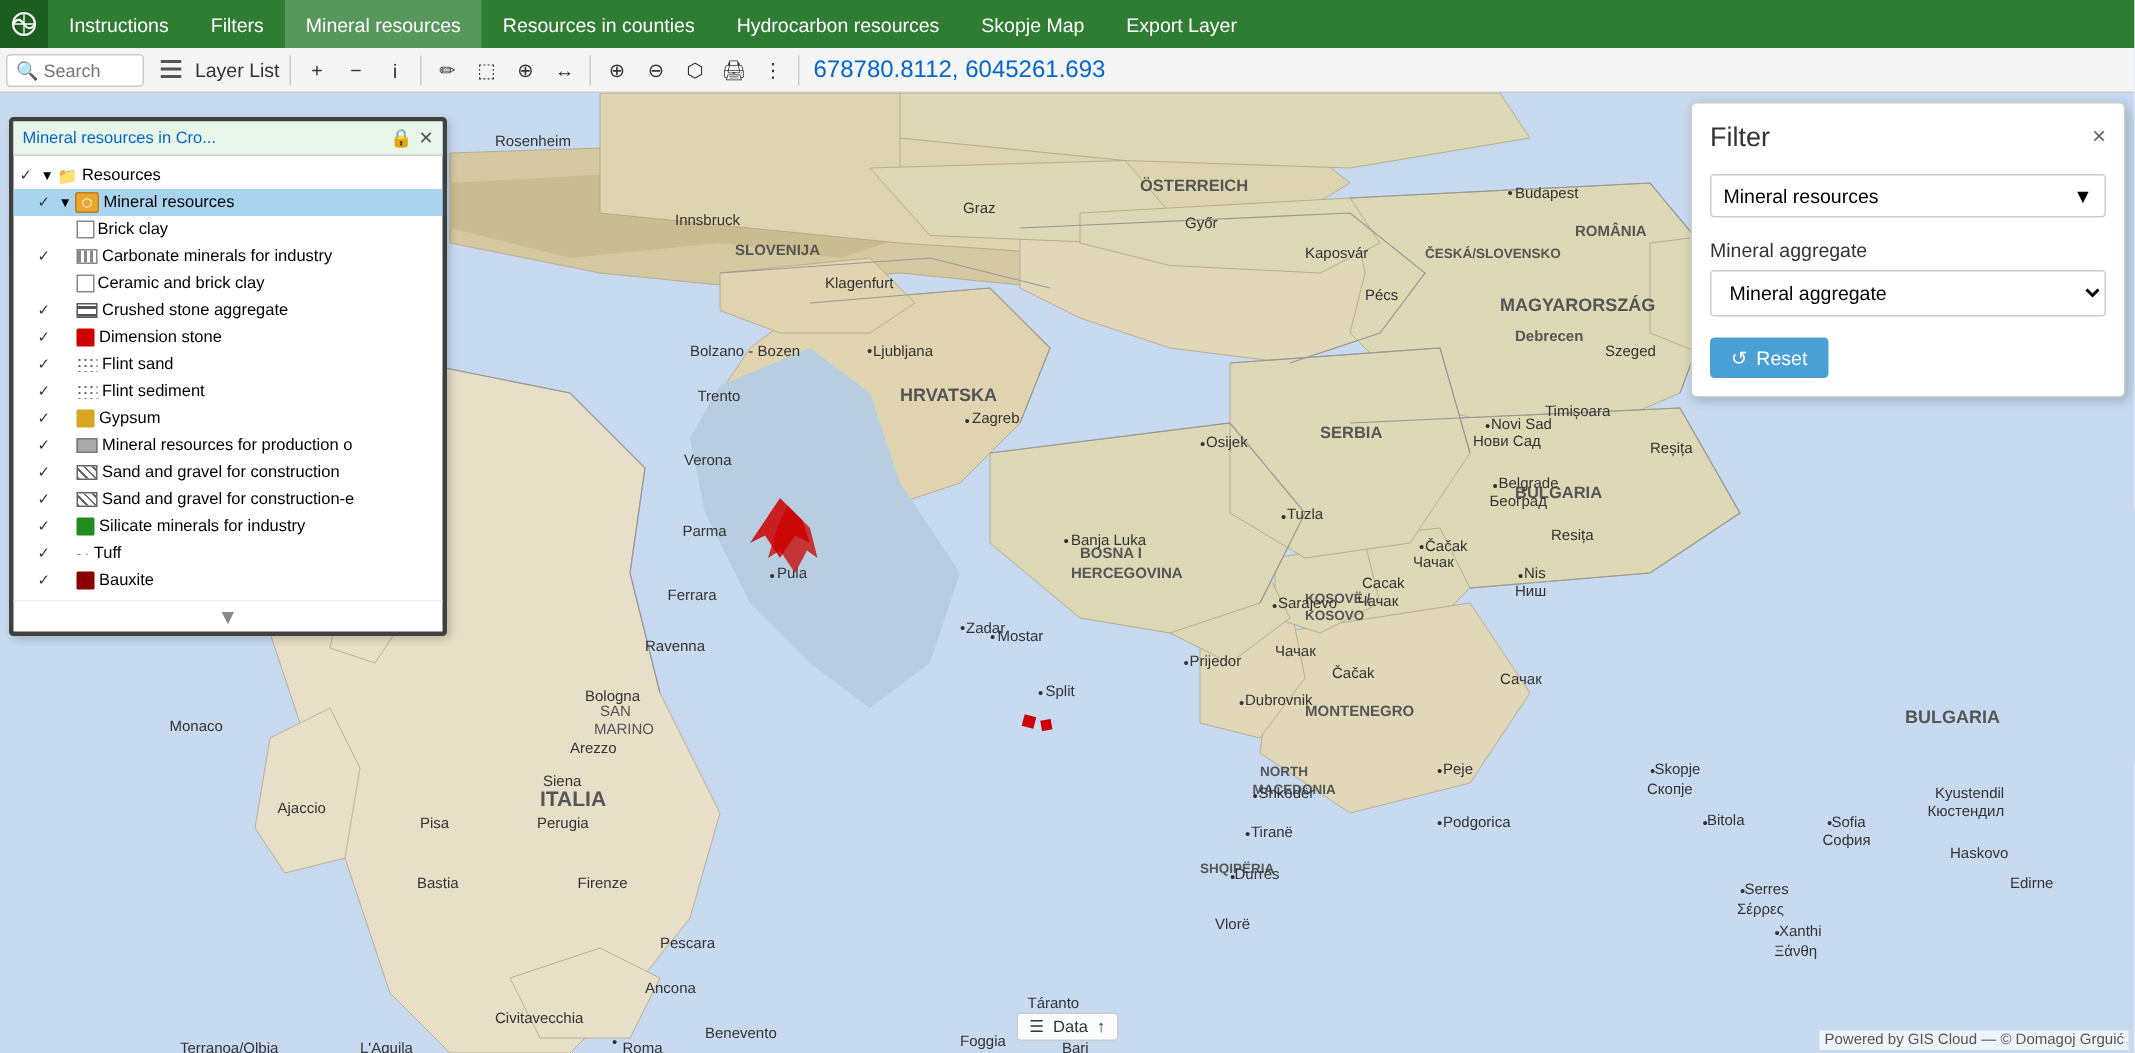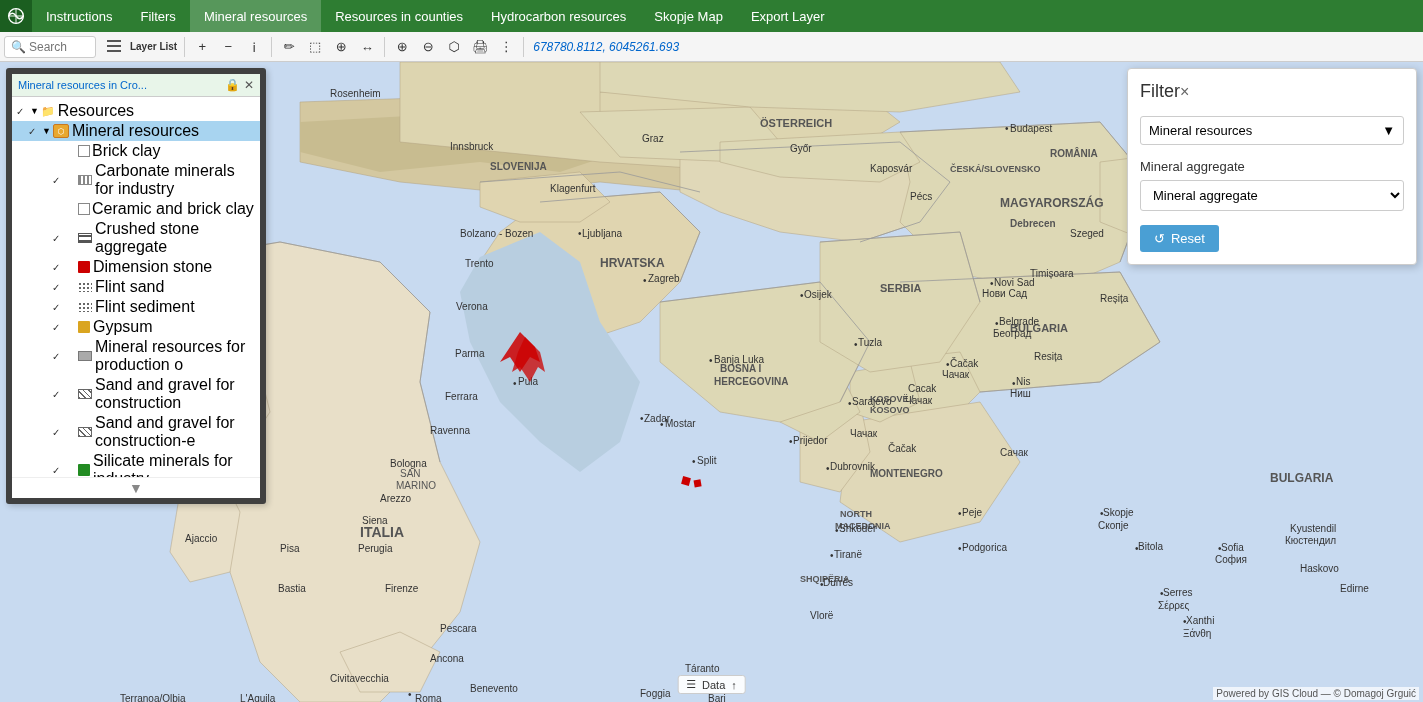--- a/index.html
+++ b/index.html
@@ -34,37 +34,37 @@
     }
     .toolbar-search {
       display: flex; align-items: center; background: white; border: 1px solid #ccc;
       border-radius: 3px; padding: 0 6px; height: 22px; margin-right: 4px;
     }
     .toolbar-search input {
       border: none; outline: none; font-size: 12px; width: 60px; background: transparent;
     }
     .toolbar-divider { width: 1px; height: 20px; background: #ccc; margin: 0 3px; }
     .toolbar-coords {
-      font-size: 12px; color: #0066cc; margin-left: 4px; font-style: italic;
+      font-size: 16px; color: #0066cc; margin-left: 4px;
     }
 
     
     #map-container {
       position: absolute; top: 62px; left: 0; right: 0; bottom: 0; overflow: hidden;
     }
 
     
     #map-svg {
       position: absolute; top: 0; left: 0; width: 100%; height: 100%;
     }
 
     
     #left-panel {
-      position: absolute; top: 6px; left: 6px; width: 260px;
-      background: white; border: 6px solid #404040; border-radius: 3px;
+      position: absolute; top: 16px; left: 6px; width: 292px;
+      background: white; border: 3px solid #404040; border-radius: 3px;
       z-index: 50; box-shadow: 2px 2px 6px rgba(0,0,0,0.2);
     }
     #panel-header {
       background: #e8f5e9; border-bottom: 1px solid #ccc;
       padding: 4px 6px; display: flex; align-items: center; justify-content: space-between;
     }
     .panel-title { font-size: 11px; color: #0066cc; }
     .panel-header-icons { display: flex; gap: 4px; }
     .panel-header-icon { font-size: 12px; cursor: pointer; color: #555; }
 
@@ -72,25 +72,25 @@
       padding: 4px 0; max-height: 380px; overflow-y: auto;
     }
 
     .tree-row {
       display: flex; align-items: center; padding: 1px 4px; cursor: pointer;
       font-size: 11px; min-height: 18px;
     }
     .tree-row.selected { background: #a8d4f0; }
     .tree-row.level0 { padding-left: 4px; }
     .tree-row.level1 { padding-left: 16px; }
-    .tree-row.level2 { padding-left: 40px; }
+    .tree-row.level2 { padding-left: 16px; }
 
     .check-icon { width: 14px; font-size: 10px; color: #333; flex-shrink: 0; }
     .folder-icon { margin-right: 3px; font-size: 11px; flex-shrink: 0; }
-    .layer-label { font-size: 16px; }
+    .layer-label { font-size: 11px; }
 
     
     .swatch-striped { 
       width: 14px; height: 10px; border: 1px solid #888;
       background: repeating-linear-gradient(90deg, #888 0px, #888 2px, transparent 2px, transparent 4px);
       margin-right: 3px; flex-shrink: 0;
     }
     .swatch-solid-red { width: 12px; height: 12px; background: #cc0000; margin-right: 3px; flex-shrink: 0; border-radius: 1px; }
     .swatch-solid-green { width: 12px; height: 12px; background: #228B22; margin-right: 3px; flex-shrink: 0; border-radius: 1px; }
     .swatch-solid-yellow { width: 12px; height: 12px; background: #DAA520; margin-right: 3px; flex-shrink: 0; border-radius: 1px; }
@@ -115,21 +115,21 @@
       text-align: center; padding: 2px; color: #888; font-size: 14px; border-top: 1px solid #eee;
     }
 
     
     #filter-panel {
       position: absolute; top: 6px; right: 6px; width: 290px;
       background: white; border: 1px solid #ccc; border-radius: 4px;
       z-index: 50; box-shadow: 2px 2px 8px rgba(0,0,0,0.2); padding: 12px;
     }
     #filter-header {
-      display: flex; align-items: center; justify-content: flex-start;
+      display: flex; align-items: center; justify-content: space-between;
       margin-bottom: 14px;
     }
     .filter-title { font-size: 18px; font-weight: normal; color: #333; }
     .filter-close { font-size: 16px; cursor: pointer; color: #666; }
     .filter-section { margin-bottom: 14px; }
     .filter-dropdown {
       width: 100%; padding: 6px 8px; border: 1px solid #ccc; border-radius: 3px;
       font-size: 13px; background: white; cursor: pointer; display: flex;
       align-items: center; justify-content: space-between;
     }
@@ -190,21 +190,21 @@
     <span style="font-size:12px;color:#666;margin-right:3px;">🔍</span>
     <input type="text" placeholder="Search" style="">
   </div>
   <div class="toolbar-btn" title="Layer List">
     <svg width="14" height="14" viewBox="0 0 14 14">
         <rect y="0" width="14" height="2" fill="#555"></rect>
         <rect y="5" width="14" height="2" fill="#555"></rect>
         <rect y="10" width="14" height="2" fill="#555"></rect>
       </svg>
   </div>
-  <span style="font-size:10px;color:#333;margin:0 2px;font-weight:bold;">Layer List</span>
+  <span style="font-size:13px;color:#333;margin:0 2px;">Layer List</span>
   <div class="toolbar-divider"></div>
   <div class="toolbar-btn">+</div>
   <div class="toolbar-btn">−</div>
   <div class="toolbar-btn">ℹ</div>
   <div class="toolbar-divider"></div>
   <div class="toolbar-btn">✏</div>
   <div class="toolbar-btn">⬚</div>
   <div class="toolbar-btn">⊕</div>
   <div class="toolbar-btn">↔</div>
   <div class="toolbar-divider"></div>

